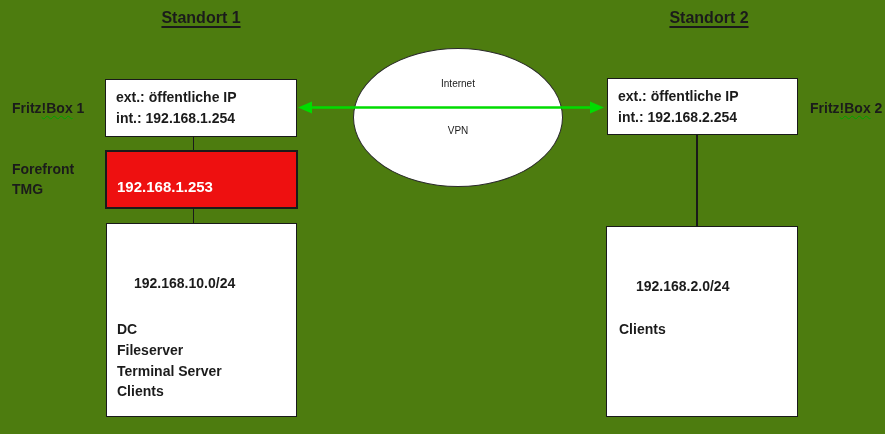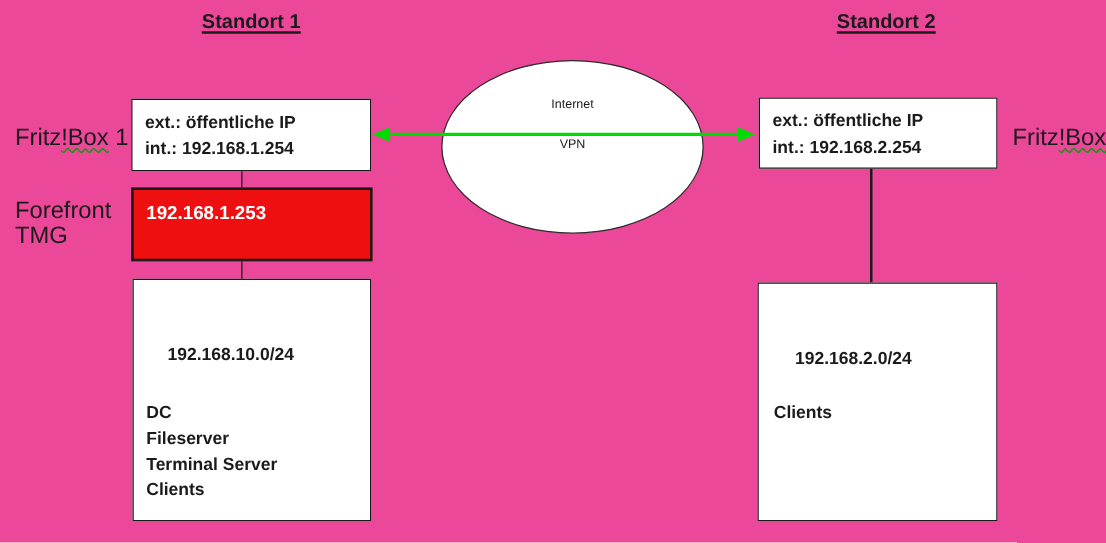--- a/index.html
+++ b/index.html
@@ -1,52 +1,52 @@
 <!DOCTYPE html>
 <html><head>
 <meta charset="utf-8">
 <style>
   html,body { margin:0; padding:0; background:#fff; }
   .canvas {
-    position:relative; width:885px; height:434px; background:#ec4899;
+    position:relative; width:885px; height:434px; background:#4d7c0f;
     font-family:"Liberation Sans", sans-serif; color:#1b1b1b; overflow:hidden;
   }
   .site-title {
     position:absolute; text-align:center; font-size:16px; font-weight:bold;
     text-decoration:underline; text-decoration-thickness:1.5px; text-underline-offset:3px;
   }
   .box {
     position:absolute; box-sizing:border-box; background:#fff;
     border:1.5px solid #1a1a1a; font-size:14px; font-weight:600;
     line-height:21px; padding:7px 6px 0 10px; white-space:nowrap;
   }
   .red-box {
     color:#ffffff; font-size:15px; font-weight:700; line-height:21px;
-    padding-top:8px; border-width:2px;
+    padding-top:24px; border-width:2px;
   }
   .lan-box .subnet { margin:17px; }
   .lan-box .hosts { line-height:20.8px; }
   #lan1-box { padding-top:32px; }
   #lan1-box .hosts { margin-top:25px; }
   #lan2-box { padding-top:32px; padding-left:12px; }
   #lan2-box .hosts { margin-top:22px; }
-  .side-label { position:absolute; font-size:19px; font-weight:400; white-space:nowrap; }
+  .side-label { position:absolute; font-size:14px; font-weight:700; white-space:nowrap; }
   .two-line { line-height:20px; }
   .squiggle {
     text-decoration-line:underline; text-decoration-style:wavy;
     text-decoration-thickness:1px; text-underline-offset:2px;
   }
   .vline { position:absolute; width:1.5px; background:#1a1a1a; }
   .ellipse {
     position:absolute; left:353px; top:48px; width:210px; height:139px;
     border:1.3px solid #2b2b2b; border-radius:50%; box-sizing:border-box; background:#fff;
   }
   .cloud-label { position:absolute; left:353px; width:210px; text-align:center; font-size:10px; }
   #cloud-label-top { top:78px; }
-  #cloud-label-bottom { top:110px; }
+  #cloud-label-bottom { top:125px; }
   .arrow-svg { position:absolute; left:0; top:0; pointer-events:none; }
 </style>
 </head>
 <body>
 
 <div class="canvas">
 
   <div class="site-title" style="left:105px; top:9px; width:192px;">Standort 1</div>
   <div class="site-title" style="left:613px; top:9px; width:192px;">Standort 2</div>
 

